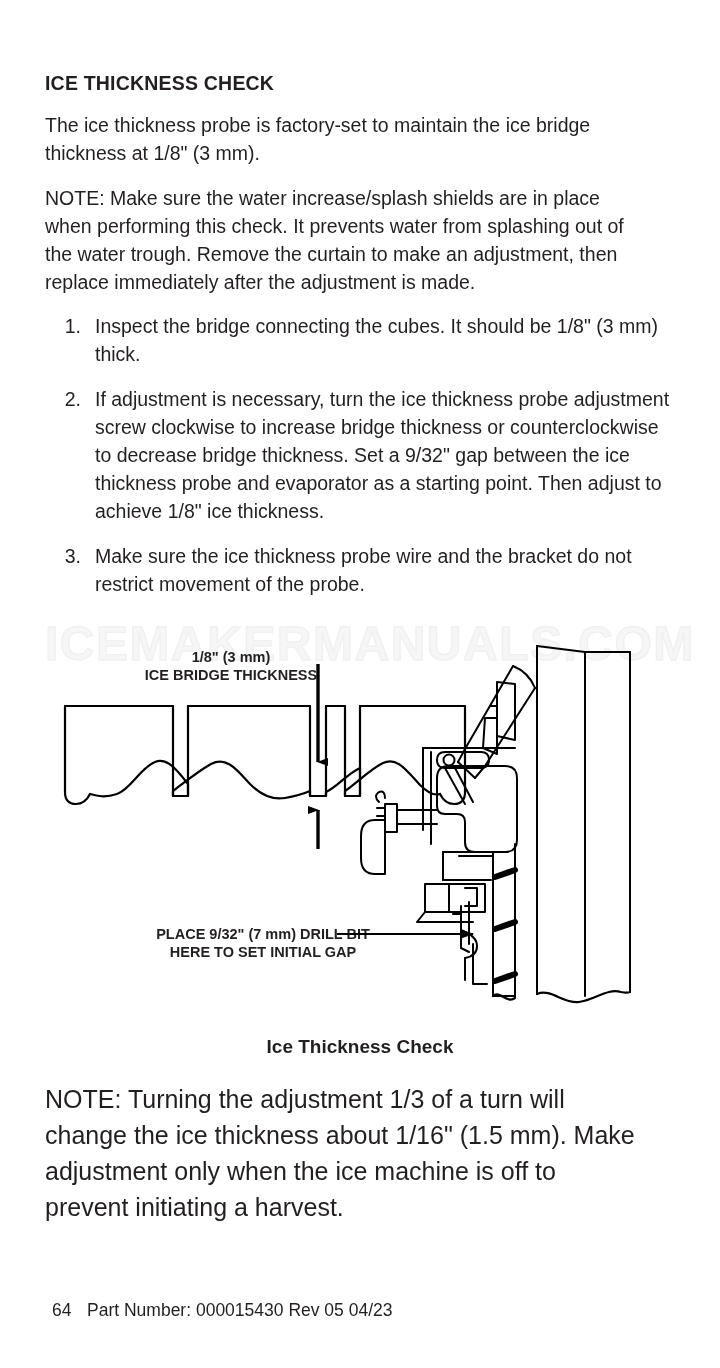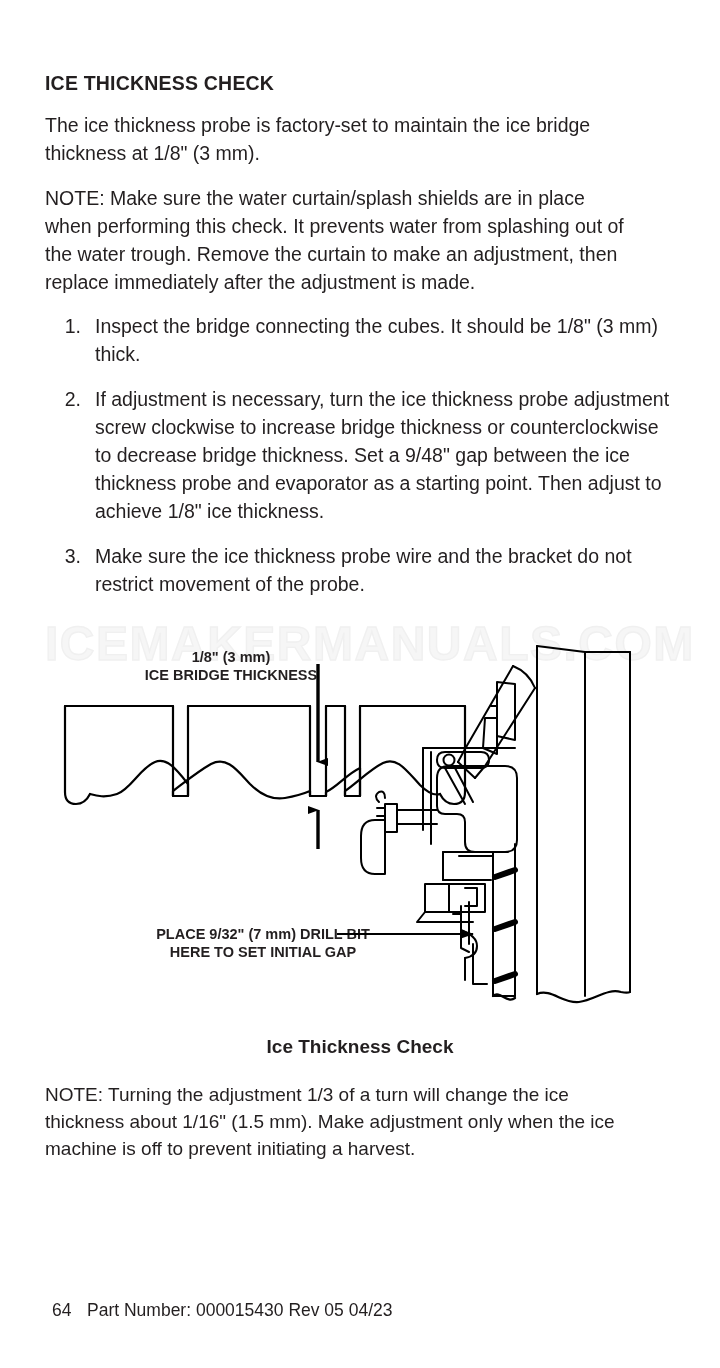--- a/index.html
+++ b/index.html
@@ -96,21 +96,21 @@
     width: 630px;
     text-align: center;
     font-size: 19px;
     font-weight: bold;
   }
   p.tail-note {
     position: absolute;
     left: 0;
     top: 465px;
     width: 595px;
-    font-size: 19px;
+    font-size: 25px;
     line-height: 1.44;
     margin: 0;
   }
   .footer {
     position: absolute;
     left: 45px;
     top: 1300px;
     width: 630px;
     font-size: 17.5px;
   }
@@ -138,30 +138,30 @@
 <body>
 
 <div class="page">
 
   <div class="content">
 
     <h1 class="section-title">ICE THICKNESS CHECK</h1>
 
     <p class="body-para">The ice thickness probe is factory-set to maintain the ice bridge thickness at 1/8" (3 mm).</p>
 
-    <p class="body-para">NOTE: Make sure the water curtain/splash shields are in place when performing this check. It prevents water from splashing out of the water trough. Remove the curtain to make an adjustment, then replace immediately after the adjustment is made.</p>
+    <p class="body-para">NOTE: Make sure the water increase/splash shields are in place when performing this check. It prevents water from splashing out of the water trough. Remove the curtain to make an adjustment, then replace immediately after the adjustment is made.</p>
 
     <ol class="steps">
       <li>
         <span class="num">1.</span>
         <span>Inspect the bridge connecting the cubes. It should be 1/8" (3 mm) thick.</span>
       </li>
       <li>
         <span class="num">2.</span>
-        <span>If adjustment is necessary, turn the ice thickness probe adjustment screw clockwise to increase bridge thickness or counterclockwise to decrease bridge thickness. Set a 9/48" gap between the ice thickness probe and evaporator as a starting point. Then adjust to achieve 1/8" ice thickness.</span>
+        <span>If adjustment is necessary, turn the ice thickness probe adjustment screw clockwise to increase bridge thickness or counterclockwise to decrease bridge thickness. Set a 9/32" gap between the ice thickness probe and evaporator as a starting point. Then adjust to achieve 1/8" ice thickness.</span>
       </li>
       <li>
         <span class="num">3.</span>
         <span>Make sure the ice thickness probe wire and the bracket do not restrict movement of the probe.</span>
       </li>
     </ol>
 
     <div class="figure-wrap">
 
       <div class="watermark">ICEMAKERMANUALS.COM</div>

